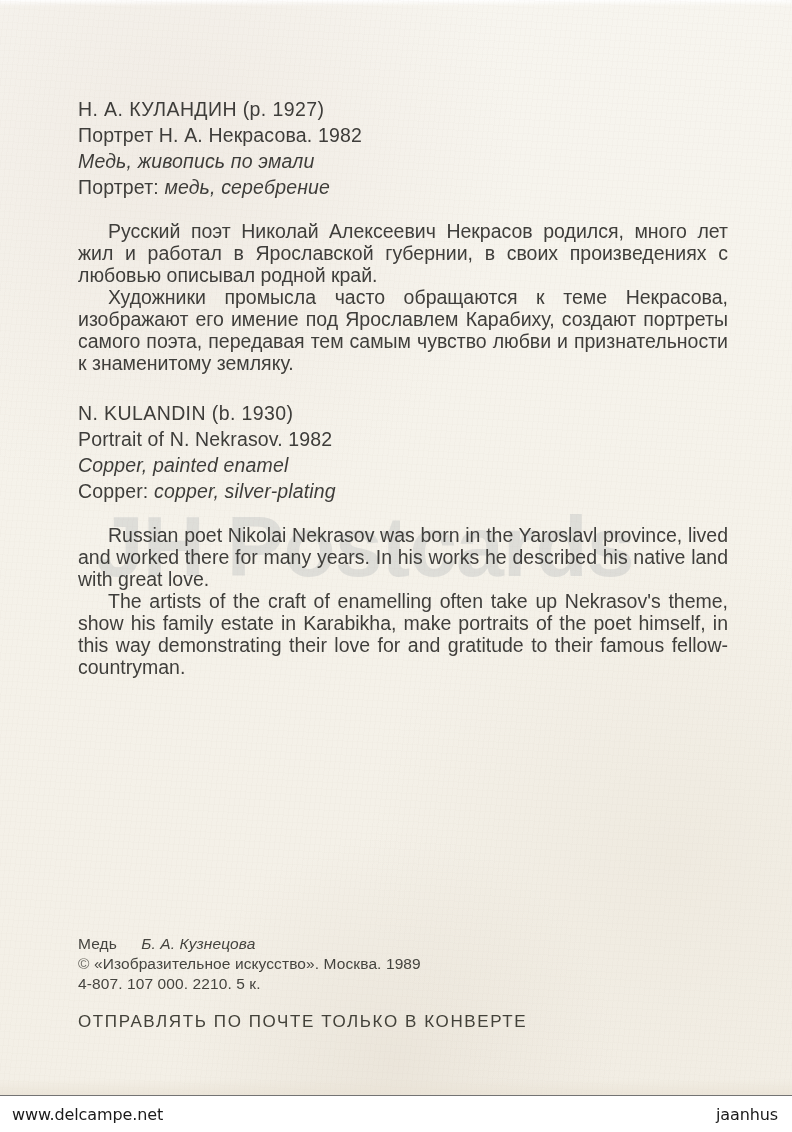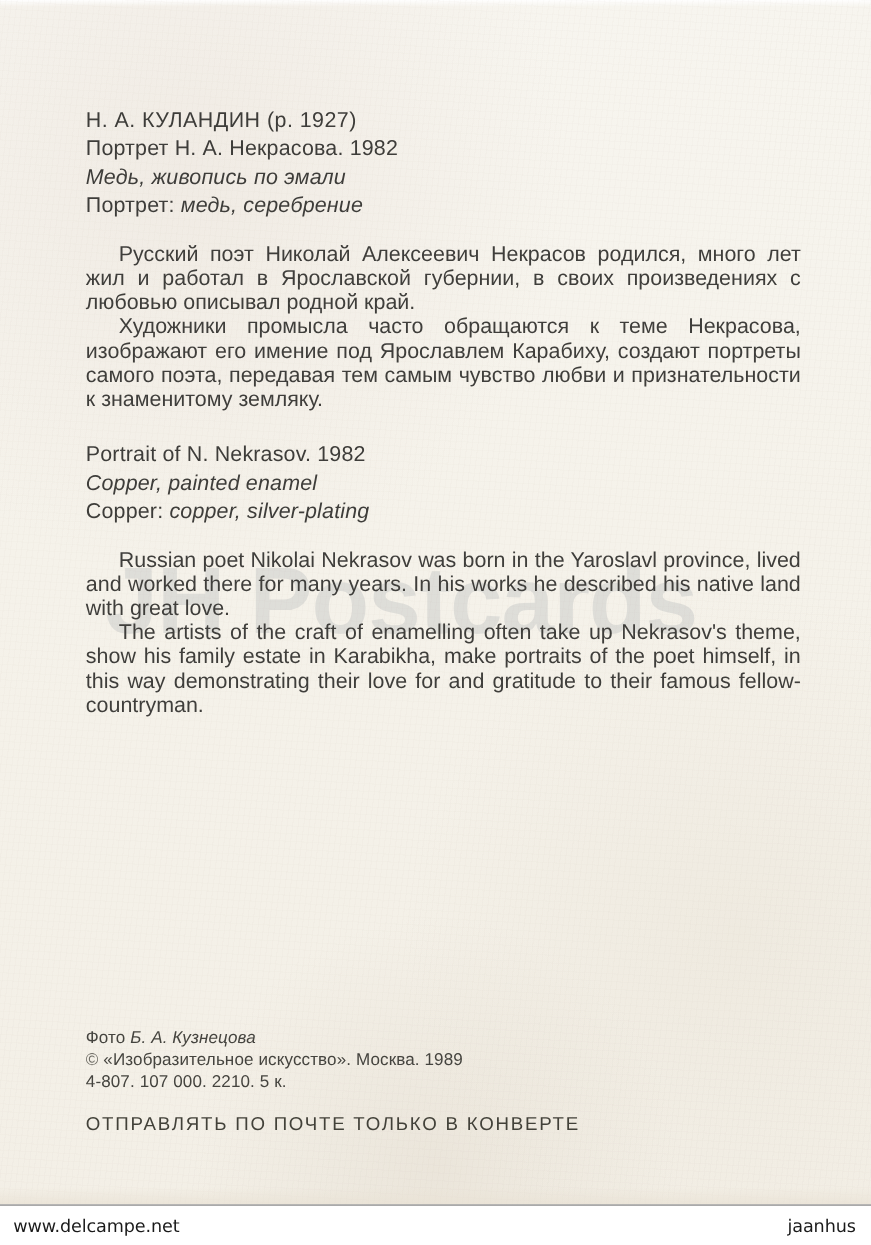--- a/index.html
+++ b/index.html
@@ -122,21 +122,21 @@
     width: 620px;
     z-index: 3;
     color: #45443f;
   }
   .imprint-line {
     font-size: 15.5px;
     line-height: 20px;
     letter-spacing: .1px;
     white-space: nowrap;
   }
-  .imprint-line .ital { font-style: italic; }
+  .imprint-line .ital { font-style: italic; margin-left: 20px; }
   .imprint-line .copy-mark { color: #6d6b64; }
 
   .mail-notice {
     margin-top: 18px;
     font-size: 17px;
     letter-spacing: 1.6px;
     white-space: nowrap;
     color: #424139;
   }
 
@@ -190,36 +190,37 @@
       <div class="gap-head-to-body"></div>
 
       <div>
         <p class="body-para">Русский поэт Николай Алексеевич Некрасов родился, много лет жил и работал в Ярославской губернии, в своих произведениях с любовью описывал родной край.</p>
         <p class="body-para">Художники промысла часто обращаются к теме Некрасова, изображают его имение под Ярославлем Карабиху, создают портреты самого поэта, передавая тем самым чувство любви и признательности к знаменитому земляку.</p>
       </div>
 
       <div class="gap-between-langs"></div>
 
       <div>
+        <div class="credit-line caps">N. KULANDIN (b. 1930)</div>
         <div class="credit-line">Portrait of N. Nekrasov. 1982</div>
         <div class="credit-line all-ital">Copper, painted enamel</div>
         <div class="credit-line"><span>Copper:</span><span>&nbsp;</span><span class="ital">copper, silver-plating</span></div>
       </div>
 
       <div class="gap-head-to-body"></div>
 
       <div>
         <p class="body-para">Russian poet Nikolai Nekrasov was born in the Yaroslavl province, lived and worked there for many years. In his works he described his native land with great love.</p>
         <p class="body-para">The artists of the craft of enamelling often take up Nekrasov's theme, show his family estate in Karabikha, make portraits of the poet himself, in this way demonstrating their love for and gratitude to their famous fellow-countryman.</p>
       </div>
 
     </div>
 
     <div class="imprint">
-      <div class="imprint-line"><span>Фото</span><span>&nbsp;</span><span class="ital">Б. А. Кузнецова</span></div>
+      <div class="imprint-line"><span>Медь</span><span>&nbsp;</span><span class="ital">Б. А. Кузнецова</span></div>
 
       <div class="imprint-line"><span class="copy-mark">©</span><span>&nbsp;</span><span>«Изобразительное искусство». Москва. 1989</span></div>
 
       <div class="imprint-line">4-807. 107 000. 2210. 5 к.</div>
 
       <div class="mail-notice">ОТПРАВЛЯТЬ ПО ПОЧТЕ ТОЛЬКО В КОНВЕРТЕ</div>
     </div>
   </div>
 
   <div class="site-strip">

